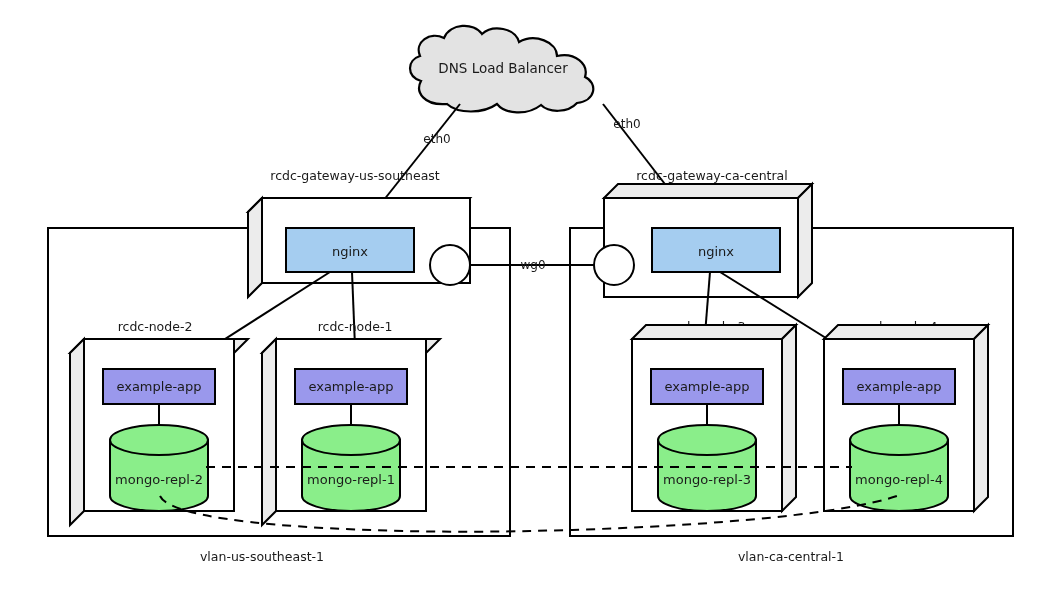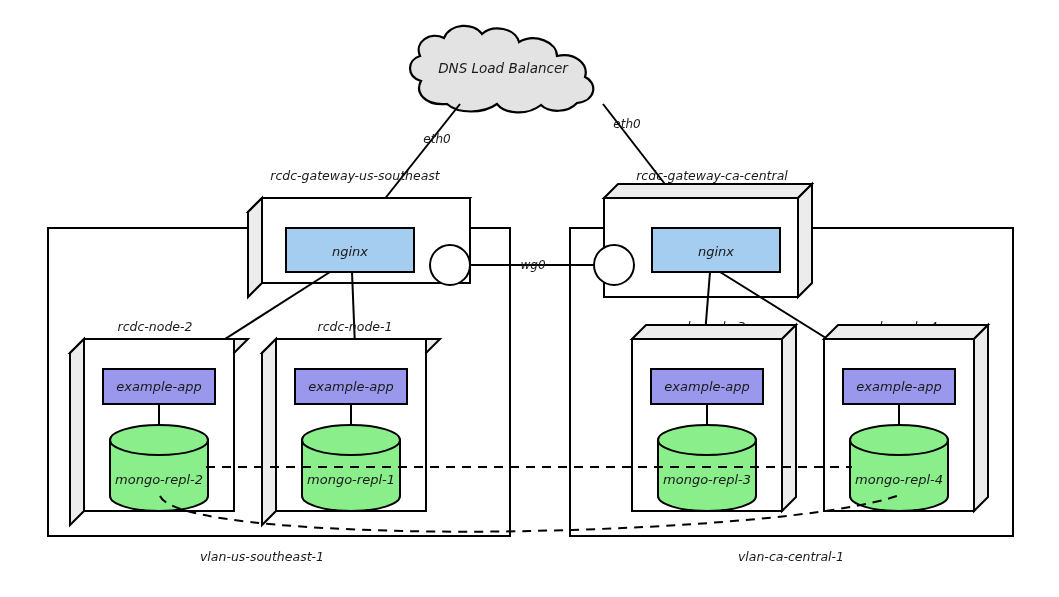--- a/index.html
+++ b/index.html
@@ -1,17 +1,17 @@
 <!DOCTYPE html>
 <html><head>
 <meta charset="utf-8">
 <style>
   html,body{margin:0;padding:0;background:#ffffff;}
   body{width:1059px;height:597px;overflow:hidden;font-family:"DejaVu Sans",sans-serif;}
-  #stage{position:relative;width:1059px;height:597px;font-style:italic;}
+  #stage{position:relative;width:1059px;height:597px;}
   svg{position:absolute;top:0;left:0;width:1059px;height:597px;}
   .lbl{font-family:"DejaVu Sans",sans-serif;font-size:12.5px;fill:#1a1a1a;}
   .lbl-in{font-family:"DejaVu Sans",sans-serif;font-size:13px;fill:#1a1a1a;}
   .lbl-sm{font-family:"DejaVu Sans",sans-serif;font-size:12px;fill:#1a1a1a;}
   .lbl-cloud{font-family:"DejaVu Sans",sans-serif;font-size:13.5px;fill:#1a1a1a;}
 </style>
 </head>
 <body>
 
 <div id="stage">

